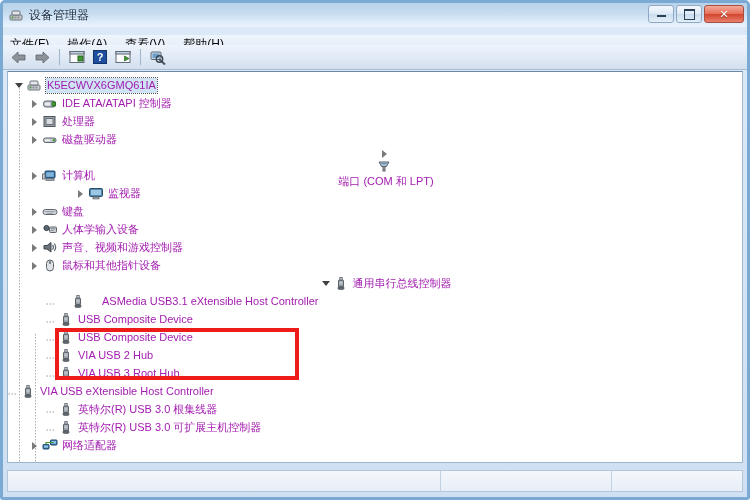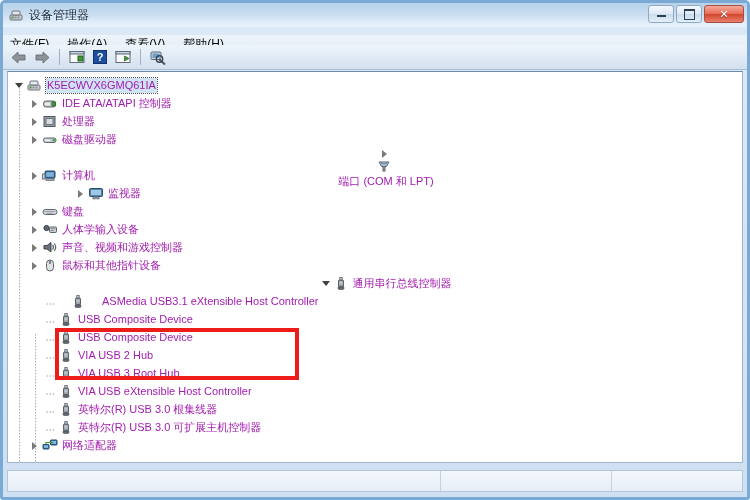--- a/index.html
+++ b/index.html
@@ -405,21 +405,21 @@
             </svg></span>
           <span class="ico"><svg width="16" height="15" viewBox="0 0 16 15">
               <rect x="5.6" y="4" width="4.8" height="7" rx="0.8" fill="#9aa1a9" stroke="#4e555c"></rect>
               <rect x="6.8" y="1.6" width="2.4" height="2.4" fill="#c7ccd1" stroke="#4e555c" stroke-width="0.7"></rect>
               <rect x="5.2" y="11" width="5.6" height="2.2" rx="0.6" fill="#6e767e" stroke="#454c52"></rect>
               <rect x="6.6" y="5.4" width="0.9" height="3" fill="#dfe3e7"></rect>
               <rect x="8.5" y="5.4" width="0.9" height="3" fill="#dfe3e7"></rect>
             </svg></span>
           <span class="lbl">VIA USB 3 Root Hub</span>
         </div>
-        <div class="row" style="padding-left: 38px;">
+        <div class="row" style="">
           <span class="exp"><svg width="11" height="16" viewBox="0 0 11 16">
               <line x1="0.5" y1="8" x2="9" y2="8" stroke="#9aa1a9" stroke-dasharray="1.5 1.5"></line>
             </svg></span>
           <span class="ico"><svg width="16" height="15" viewBox="0 0 16 15">
               <rect x="5.6" y="4" width="4.8" height="7" rx="0.8" fill="#9aa1a9" stroke="#4e555c"></rect>
               <rect x="6.8" y="1.6" width="2.4" height="2.4" fill="#c7ccd1" stroke="#4e555c" stroke-width="0.7"></rect>
               <rect x="5.2" y="11" width="5.6" height="2.2" rx="0.6" fill="#6e767e" stroke="#454c52"></rect>
               <rect x="6.6" y="5.4" width="0.9" height="3" fill="#dfe3e7"></rect>
               <rect x="8.5" y="5.4" width="0.9" height="3" fill="#dfe3e7"></rect>
             </svg></span>

